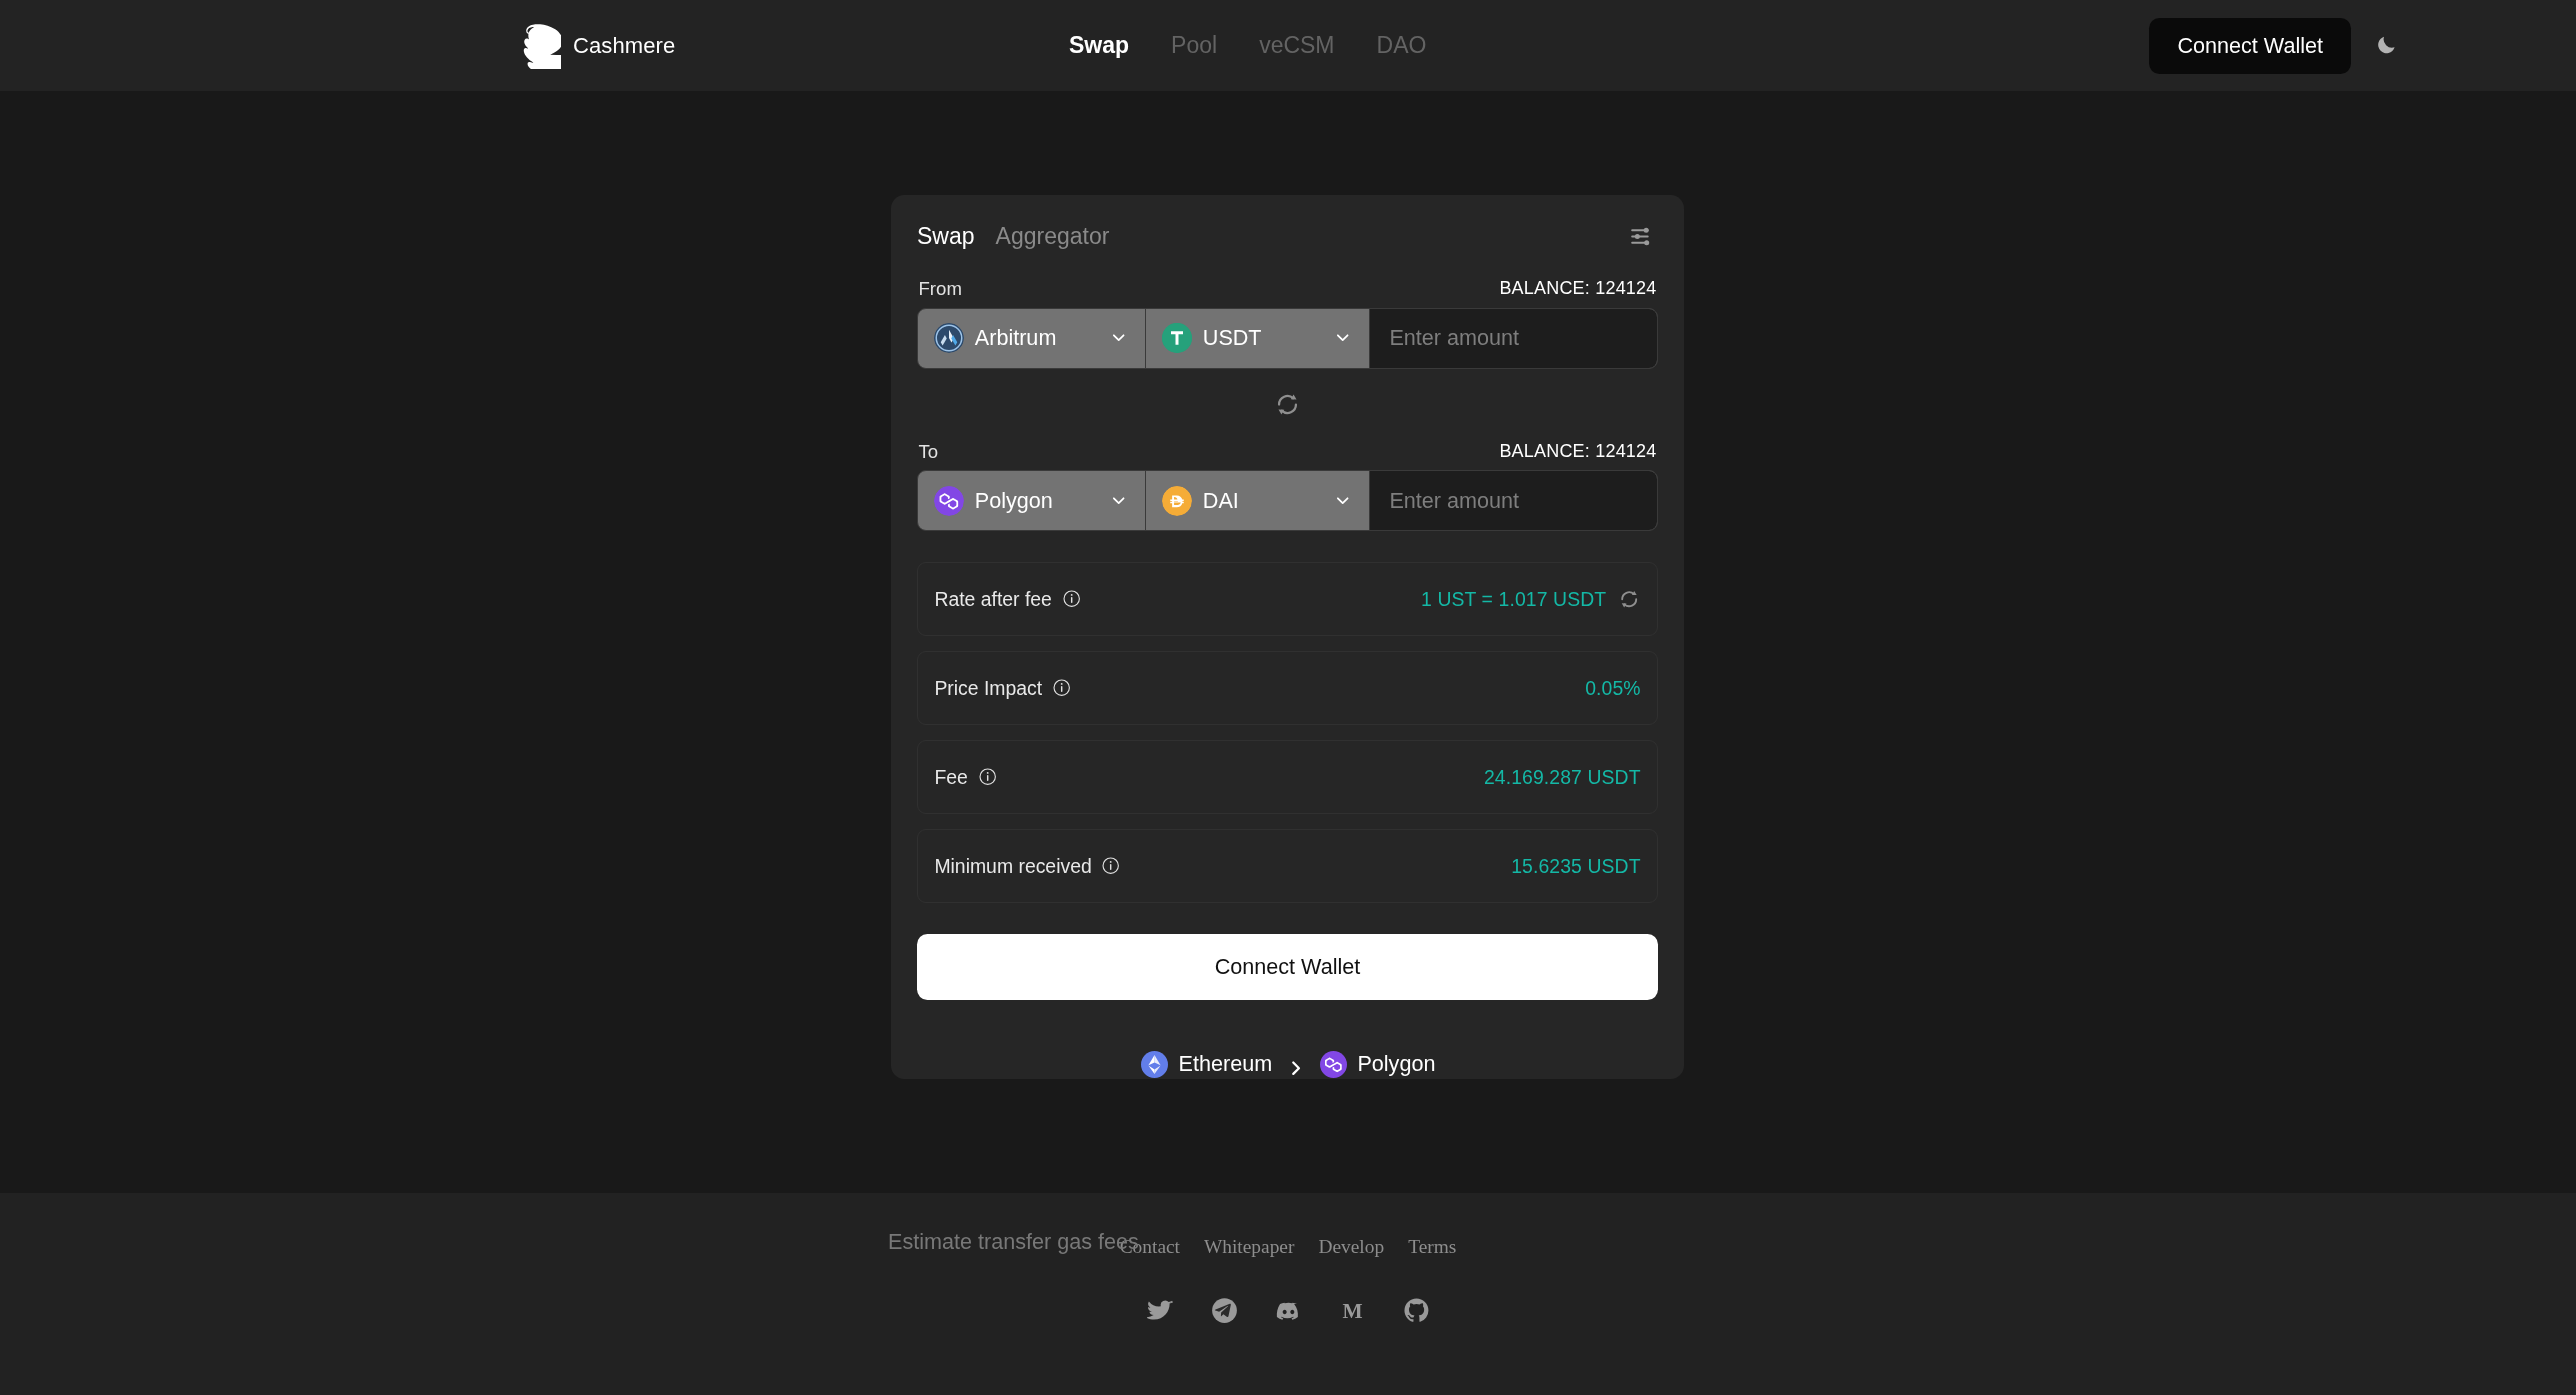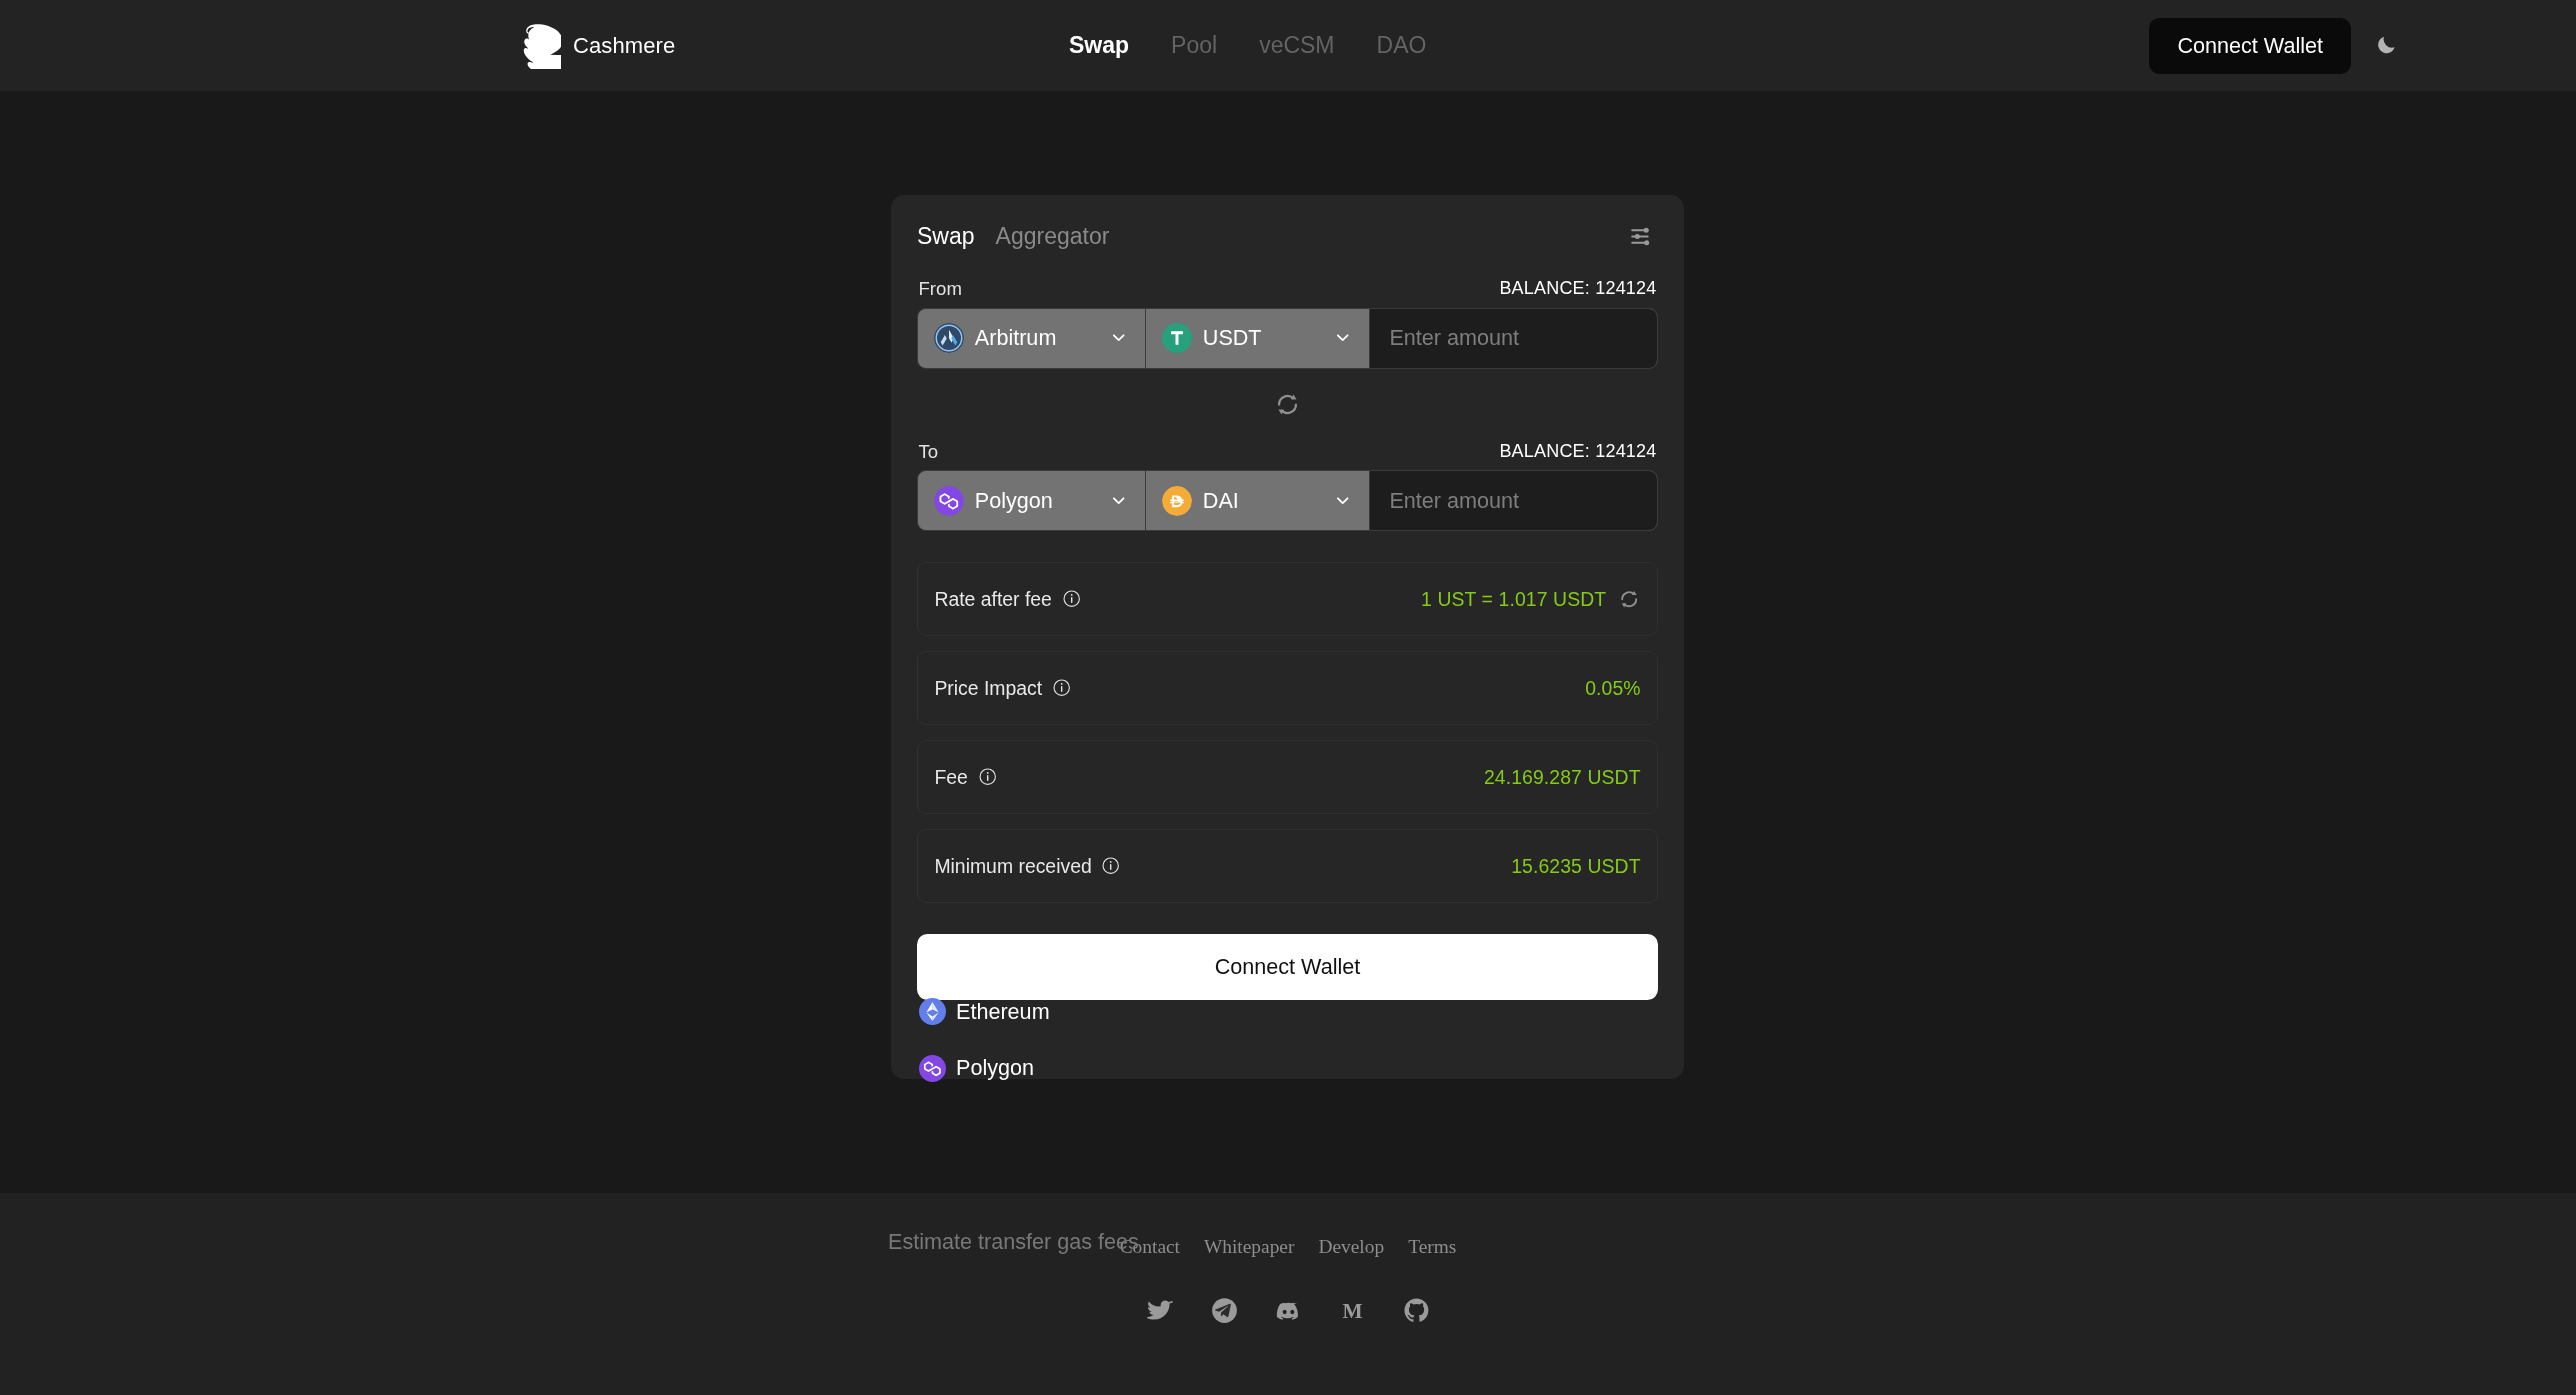--- a/index.html
+++ b/index.html
@@ -192,43 +192,42 @@
     border-radius: 9px;
     display: flex;
     align-items: center;
     justify-content: space-between;
     padding: 0 16.4px;
     margin-bottom: 15px;
   }
   .info-left { display: flex; align-items: center; gap: 9.7px; }
   .info-label { color: #e9e9e9; font-size: 19.4px; }
   .info-right { display: flex; align-items: center; gap: 12px; }
-  .info-value { color: #84cc16; font-size: 19.4px; letter-spacing: 0.1px; }
+  .info-value { color: #14b8a6; font-size: 19.4px; letter-spacing: 0.1px; }
   .refresh-small { width: 22.4px; height: 22.4px; cursor: pointer; }
 
   .connect-main {
     width: 100%;
     height: 66px;
     background: #ffffff;
     color: #111111;
     border: none;
     border-radius: 10.4px;
     font-size: 21.6px;
     font-family: inherit;
     cursor: pointer;
     margin-top: 16.4px;
   }
 
   .route {
     display: flex;
-    align-items: flex-start;
+    align-items: flex-end;
     justify-content: center;
     gap: 13.4px;
     height: 79px;
-    flex-direction: column;
   }
   .route-chain { display: flex; align-items: center; gap: 9px; }
   .route-name { color: #ffffff; font-size: 21.6px; }
   .route-arrow { width: 19.4px; height: 22.4px; }
 
   .gas-note {
     position: absolute;
     left: 888px;
     top: 1138px;
     color: #787878;

